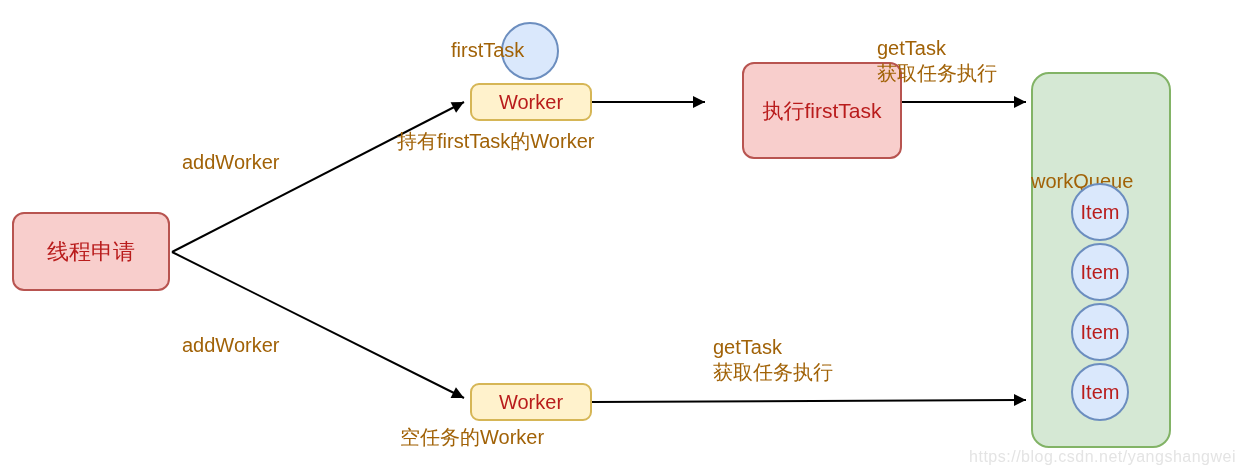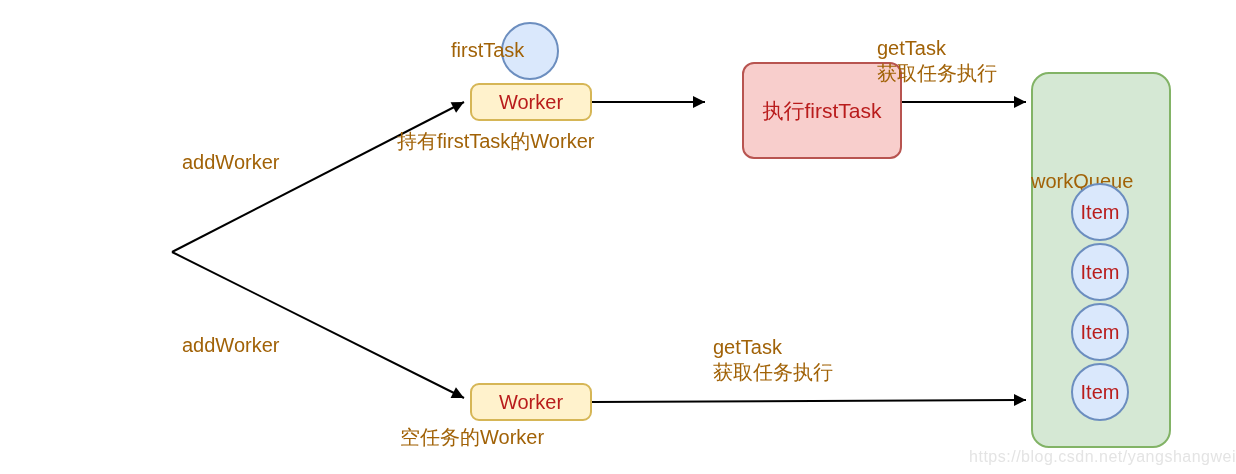--- a/index.html
+++ b/index.html
@@ -65,20 +65,23 @@
     <line x1="592" y1="102" x2="705" y2="102" marker-end="url(#ah)"></line>
     <line x1="870" y1="102" x2="1026" y2="102" marker-end="url(#ah)"></line>
     <line x1="592" y1="402" x2="1026" y2="400" marker-end="url(#ah)"></line>
     <line x1="1069" y1="173" x2="1069" y2="432"></line>
     <line x1="1131" y1="173" x2="1131" y2="432"></line>
   </svg>
 
   <div class="box blue circle" style="left:501px; top:22px; width:58px; height:58px;"></div>
   <div class="label" style="left:451px; top:38px; width:160px; font-size:20px;">firstTask</div>
 
+  <div class="box pink" style="left:12px; top:212px; width:158px; height:79px; border-radius:12px; font-size:22px;">
+    <span>线程申请</span>
+  </div>
 
   <div class="box yellow" style="left:470px; top:83px; width:122px; height:38px; border-radius:9px; font-size:20px;">
     <span>Worker</span>
   </div>
 
   <div class="box yellow" style="left:470px; top:383px; width:122px; height:38px; border-radius:9px; font-size:20px;">
     <span>Worker</span>
   </div>
 
   <div class="box pink" style="left:710px; top:62px; width:160px; height:97px; border-radius:12px; font-size:21px;margin-left:32px;">

